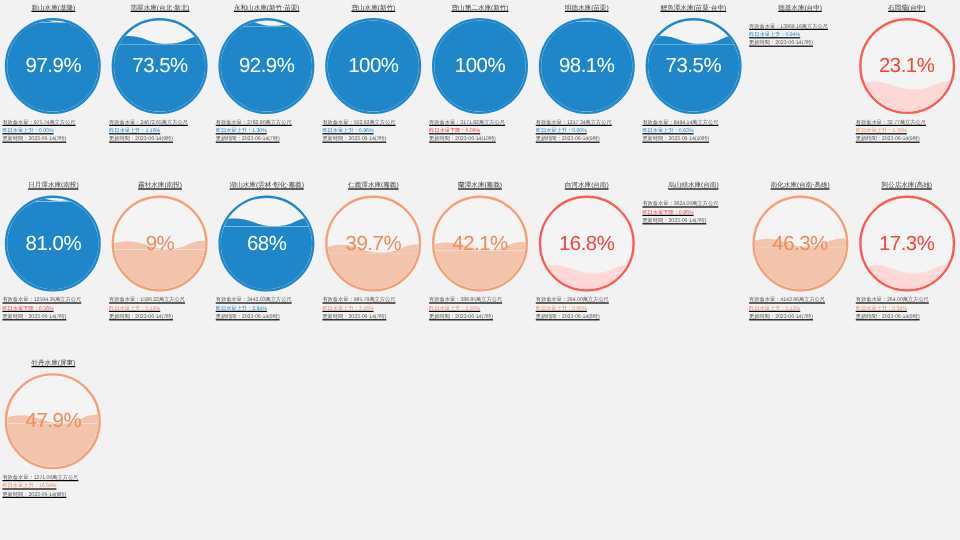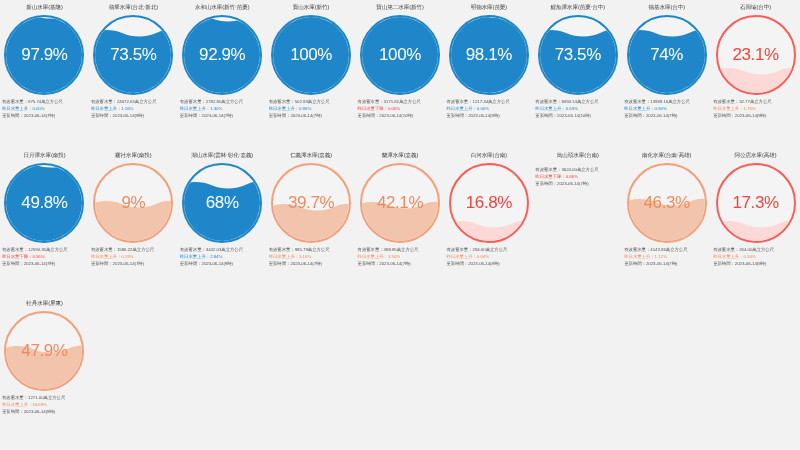--- a/index.html
+++ b/index.html
@@ -16,20 +16,21 @@
     grid-auto-rows: 148px;
     width: 800px;
   }
   .card {
     position: relative;
     width: 88.9px;
     padding: 0;
     display: flex;
     flex-direction: column;
     align-items: center;
+    text-decoration: underline;
   }
   .card-title {
     font-size: 5.6px;
     color: #3c3c3c;
     text-align: center;
     line-height: 1.25;
     height: 15px;
     display: flex;
     align-items: center;
     justify-content: center;
@@ -221,32 +222,20 @@
         </div>
       </div>
       <div class="info">
         <div class="cap">有效蓄水量：8494.14萬立方公尺</div>
         <div class="chg up">昨日水量上升：0.63%</div>
         <div class="upd">更新時間：2023-06-14(10時)</div>
       </div>
     </div>
     <div class="card">
       <div class="card-title">德基水庫(台中)</div>
-      <div class="gauge-wrap">
-        <div class="gauge" style="--c: #1f87c9;">
-          <div class="fill" style="--fc: #1f87c9; height: 74%;">
-            <div class="wave">
-              <svg viewBox="0 0 100 12" preserveAspectRatio="none">
-                <path d="M0,9 C12,1 26,1 38,7 C50,13 64,13 76,6 C86,0 94,2 100,6 L100,12 L0,12 Z" fill="#1f87c9"></path>
-              </svg>
-            </div>
-          </div>
-          <div class="pct" style="--tc: #ffffff;">74%</div>
-        </div>
-      </div>
       <div class="info">
         <div class="cap">有效蓄水量：13969.16萬立方公尺</div>
         <div class="chg up">昨日水量上升：0.94%</div>
         <div class="upd">更新時間：2023-06-14(7時)</div>
       </div>
     </div>
     <div class="card">
       <div class="card-title">石岡壩(台中)</div>
       <div class="gauge-wrap">
         <div class="gauge" style="--c: #fb5d56;">
@@ -270,21 +259,21 @@
       <div class="card-title">日月潭水庫(南投)</div>
       <div class="gauge-wrap">
         <div class="gauge" style="--c: #1f87c9;">
           <div class="fill" style="--fc: #1f87c9; height: 96.6%;">
             <div class="wave">
               <svg viewBox="0 0 100 12" preserveAspectRatio="none">
                 <path d="M0,9 C12,1 26,1 38,7 C50,13 64,13 76,6 C86,0 94,2 100,6 L100,12 L0,12 Z" fill="#1f87c9"></path>
               </svg>
             </div>
           </div>
-          <div class="pct" style="--tc: #ffffff;">49.8%</div>
+          <div class="pct" style="--tc: #ffffff;">81.0%</div>
         </div>
       </div>
       <div class="info">
         <div class="cap">有效蓄水量：12594.36萬立方公尺</div>
         <div class="chg down">昨日水量下降：0.56%</div>
         <div class="upd">更新時間：2023-06-14(7時)</div>
       </div>
     </div>
     <div class="card">
       <div class="card-title">霧社水庫(南投)</div>

